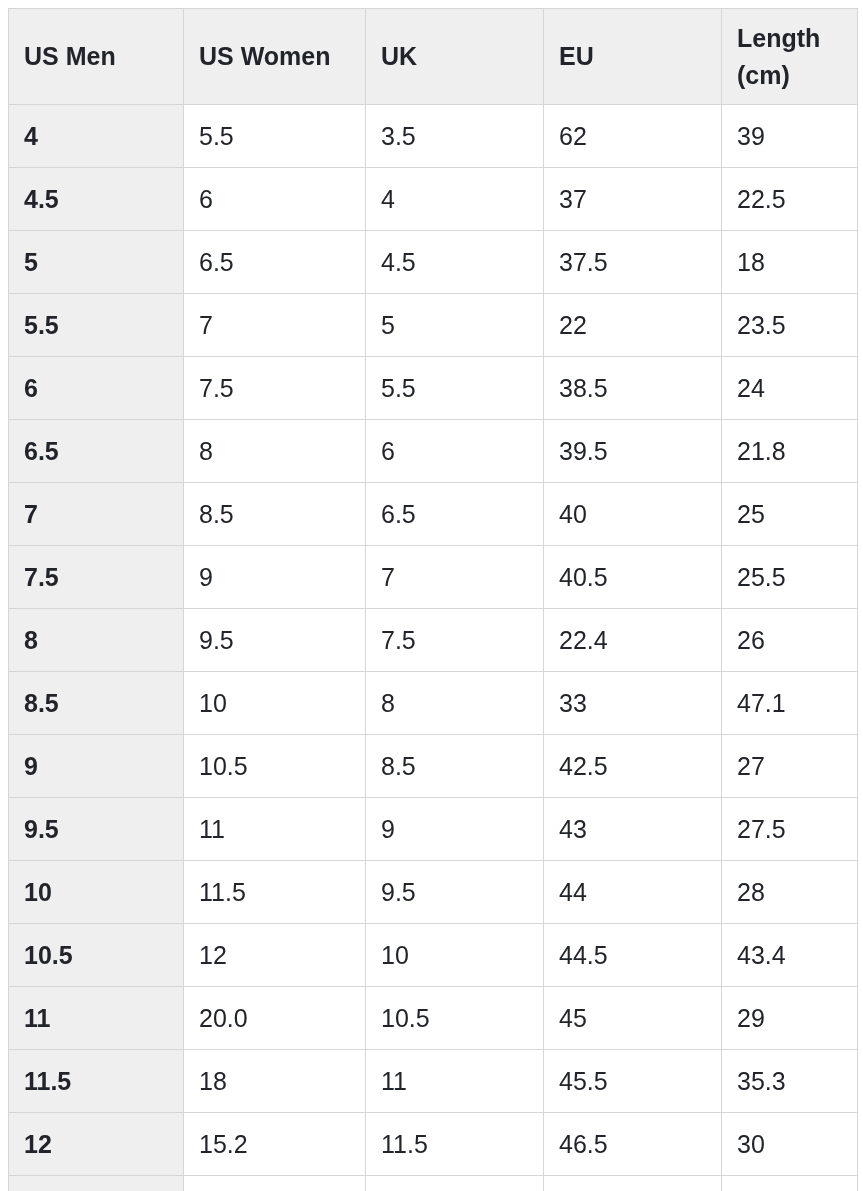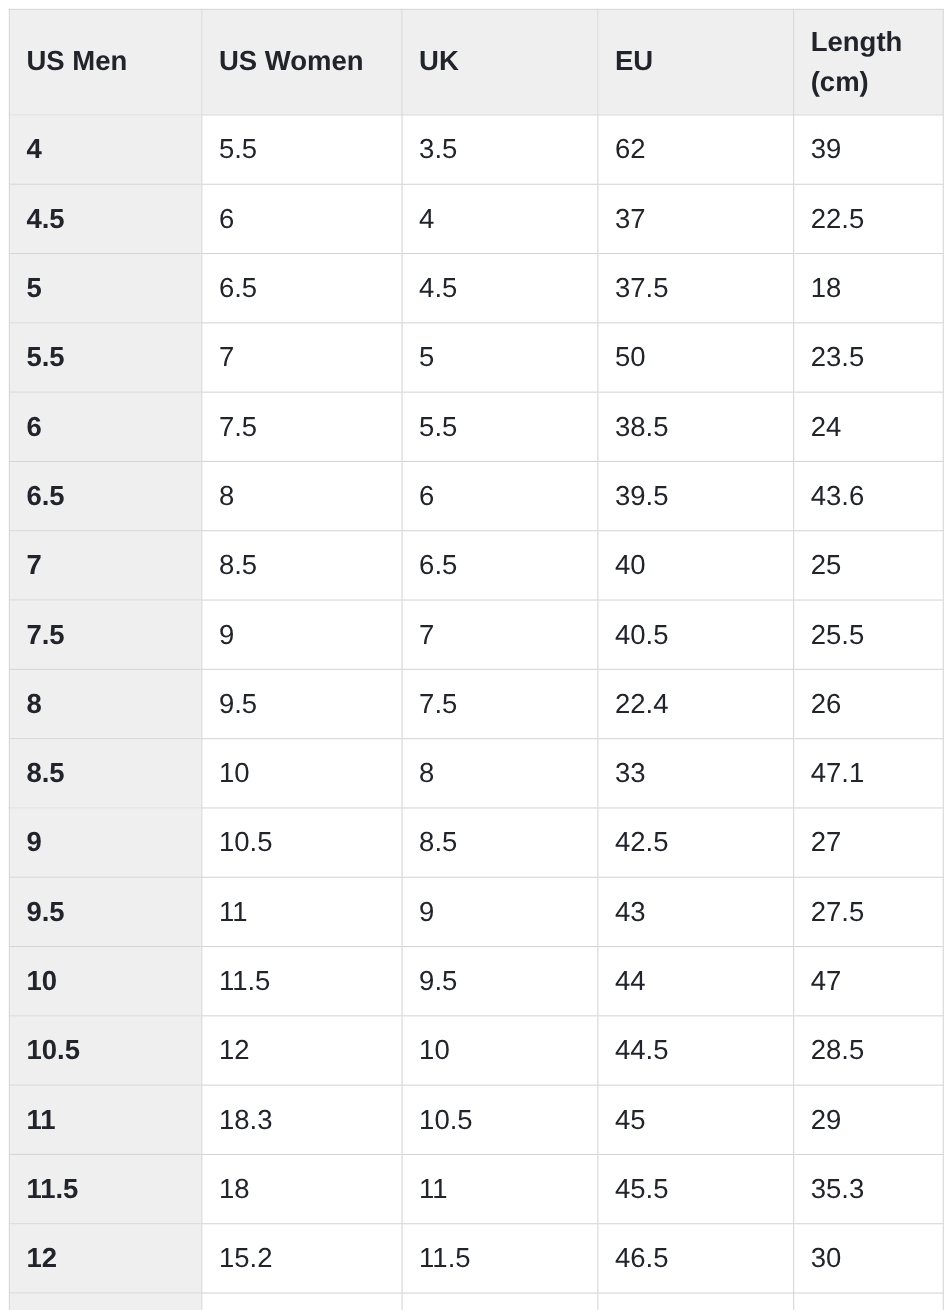--- a/index.html
+++ b/index.html
@@ -99,36 +99,36 @@
           <th>5</th>
           <td>6.5</td>
           <td>4.5</td>
           <td>37.5</td>
           <td>18</td>
         </tr>
         <tr>
           <th>5.5</th>
           <td>7</td>
           <td>5</td>
-          <td>50</td>
+          <td>22</td>
           <td>23.5</td>
         </tr>
         <tr>
           <th>6</th>
           <td>7.5</td>
           <td>5.5</td>
           <td>38.5</td>
           <td>24</td>
         </tr>
         <tr>
           <th>6.5</th>
           <td>8</td>
           <td>6</td>
           <td>39.5</td>
-          <td>43.6</td>
+          <td>21.8</td>
         </tr>
         <tr>
           <th>7</th>
           <td>8.5</td>
           <td>6.5</td>
           <td>40</td>
           <td>25</td>
         </tr>
         <tr>
           <th>7.5</th>
@@ -163,32 +163,32 @@
           <td>11</td>
           <td>9</td>
           <td>43</td>
           <td>27.5</td>
         </tr>
         <tr>
           <th>10</th>
           <td>11.5</td>
           <td>9.5</td>
           <td>44</td>
-          <td>47</td>
+          <td>28</td>
         </tr>
         <tr>
           <th>10.5</th>
           <td>12</td>
           <td>10</td>
           <td>44.5</td>
-          <td>28.5</td>
+          <td>43.4</td>
         </tr>
         <tr>
           <th>11</th>
-          <td>18.3</td>
+          <td>20.0</td>
           <td>10.5</td>
           <td>45</td>
           <td>29</td>
         </tr>
         <tr>
           <th>11.5</th>
           <td>18</td>
           <td>11</td>
           <td>45.5</td>
           <td>35.3</td>

